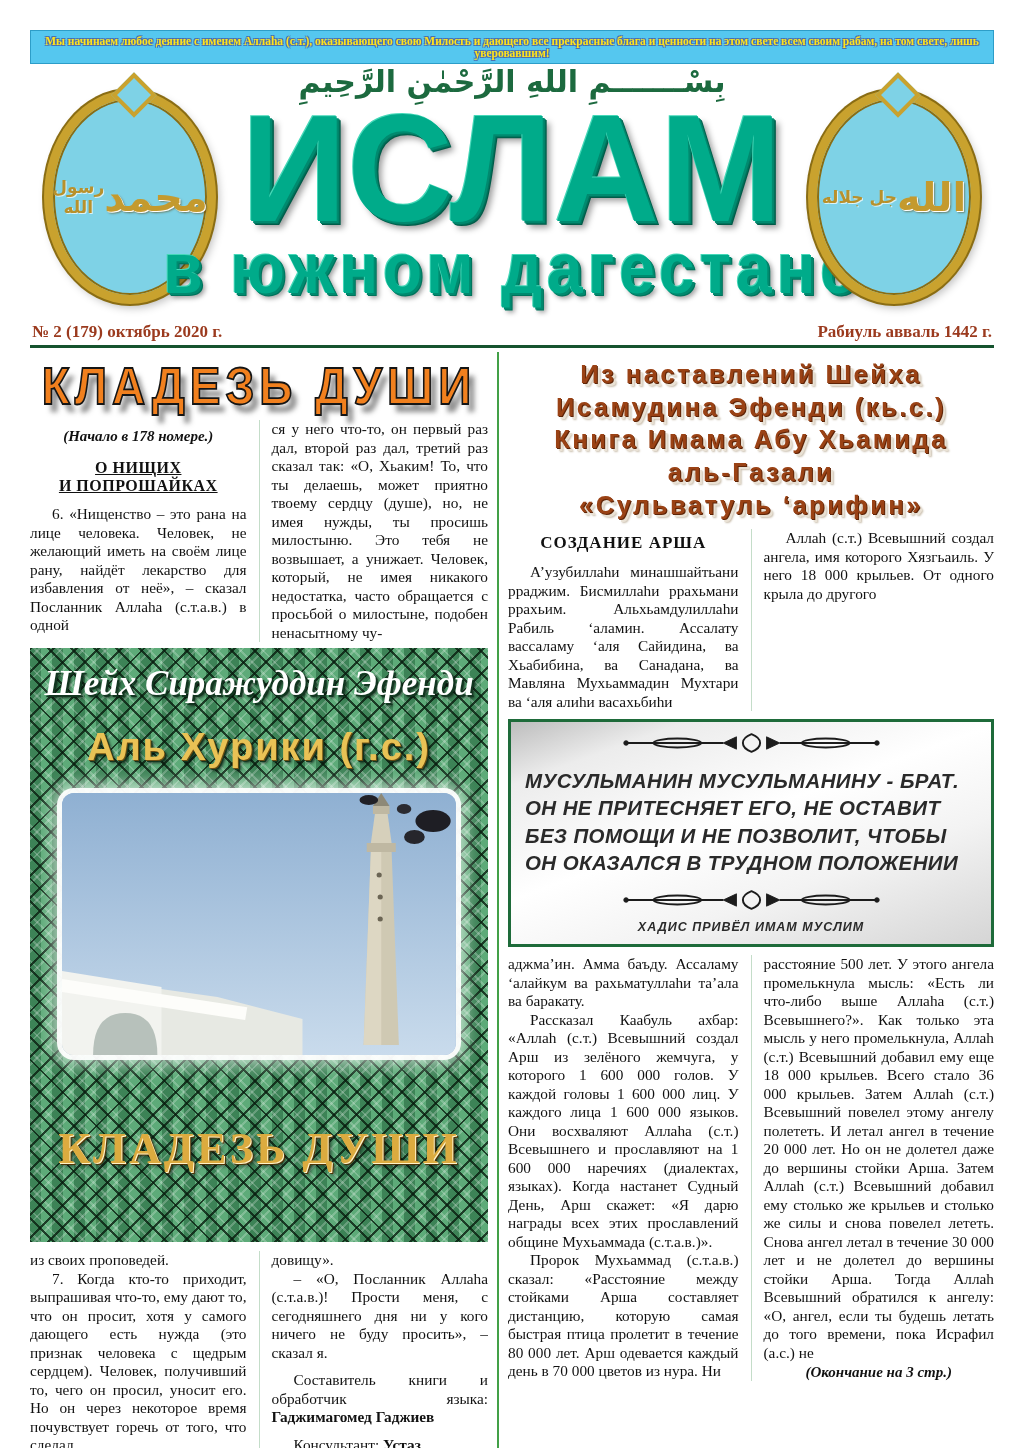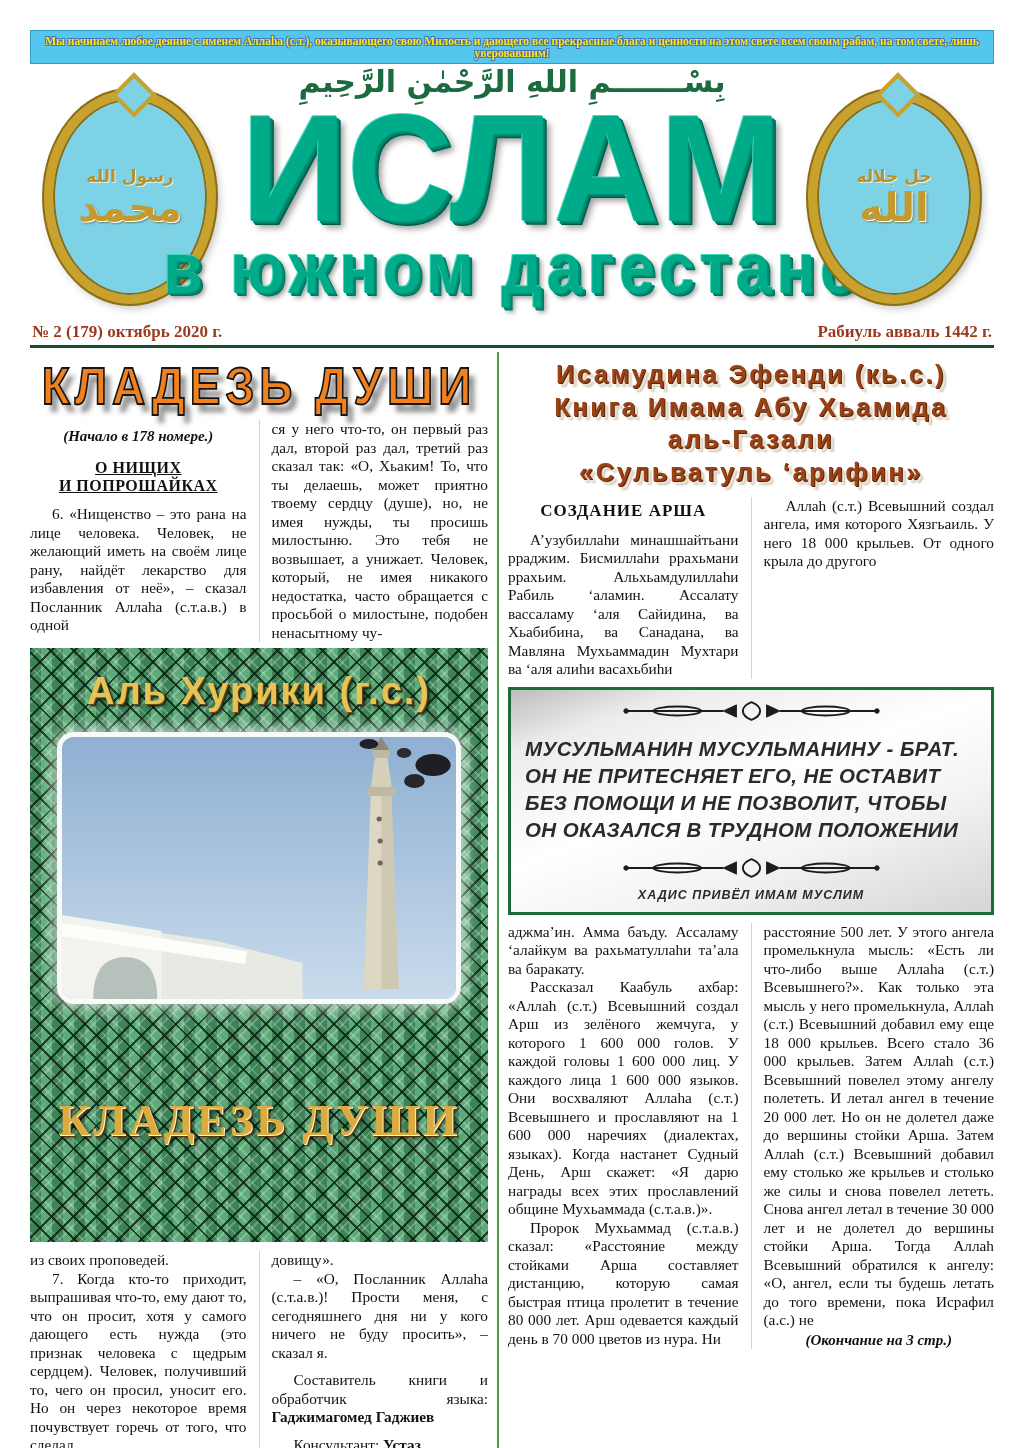--- a/index.html
+++ b/index.html
@@ -18,21 +18,21 @@
                font-family:"DejaVu Sans", sans-serif; font-size:30px; font-weight:bold; color:#1c6a3f; direction:rtl; }
   .m-title { display:block; padding-top:32px; font-family:"Liberation Sans", sans-serif; font-weight:900;
              font-size:146px; line-height:.98; letter-spacing:1px; color:#00ab8a; transform:scaleY(1.04);
              text-shadow:-1px -1px 0 #45d8b8, 2px 2px 0 #008a6f, 3px 3px 0 #00735c, 4px 4px 0 #005c49, 7px 7px 6px rgba(0,0,0,.38); }
   .m-sub { display:block; margin-top:-8px; font-family:"Liberation Sans", sans-serif; font-weight:900;
            font-size:64px; letter-spacing:5px; color:#00ab8a; transform:scaleY(1.12);
            text-shadow:-1px -1px 0 #45d8b8, 2px 2px 0 #008a6f, 3px 3px 0 #00735c, 5px 5px 5px rgba(0,0,0,.38); }
   .medallion { position:absolute; top:26px; width:172px; height:214px; border-radius:50%;
                background:#7ed2e6; border:9px solid #c9a22e;
                box-shadow:0 0 0 2px #8a6d14, inset 0 0 0 2px #8a6d14, 3px 4px 8px rgba(0,0,0,.25);
-               display:flex; flex-direction:column; align-items:center; justify-content:center;text-align:center; }
+               display:flex; flex-direction:row; align-items:center; justify-content:center;text-align:center; }
   .medallion.left { left:14px; } .medallion.right { right:14px; }
   .medallion::before { content:""; position:absolute; top:-20px; left:50%; margin-left:-12px; width:24px; height:24px;
                background:#7ed2e6; border:4px solid #c9a22e; transform:rotate(45deg); }
   .med-top { font-family:"DejaVu Sans", sans-serif; font-size:17px; color:#b8912c; font-weight:bold; direction:rtl;
              text-shadow:1px 1px 0 rgba(255,255,255,.7); }
   .med-main { font-family:"DejaVu Sans", sans-serif; font-size:40px; color:#c49a2e; font-weight:bold; direction:rtl;
               text-shadow:1px 1px 0 #fff, 2px 2px 2px rgba(90,60,0,.5); line-height:1.05; }
 
   
   .issue { display:flex; justify-content:space-between; padding:6px 2px 3px; border-bottom:3px solid #15532e;
@@ -137,20 +137,21 @@
           <div class="sec-head prewrap">О НИЩИХ
 И ПОПРОШАЙКАХ</div>
           <p class="body indent">6. «Нищенство – это рана на лице человека. Человек, не желающий иметь на своём лице рану, найдёт лекарство для избавления от неё», – сказал Посланник Аллаhа (с.т.а.в.) в одной</p>
         </div>
         <div class="col">
           <p class="body">ся у него что-то, он первый раз дал, второй раз дал, третий раз сказал так: «О, Хьаким! То, что ты делаешь, может приятно твоему сердцу (душе), но, не имея нужды, ты просишь милостыню. Это тебя не возвышает, а унижает. Человек, который, не имея никакого недостатка, часто обращается с просьбой о милостыне, подобен ненасытному чу-</p>
         </div>
       </div>
 
       <div class="ornament">
+        <div class="orn-title">Шейх Сиражуддин Эфенди</div>
         <div class="orn-sub">Аль Хурики (г.с.)</div>
         <div class="photo">
           <svg viewBox="0 0 380 262" preserveAspectRatio="none">
             <defs>
               <linearGradient id="sky" x1="0" y1="0" x2="0" y2="1">
                 <stop offset="0" stop-color="#8fb0d2"></stop>
                   <stop offset="1" stop-color="#c9dbec"></stop>
               </linearGradient>
             </defs>
             <rect width="380" height="262" fill="url(#sky)"></rect>
@@ -187,20 +188,21 @@
           <p class="body indent">– «О, Посланник Аллаhа (с.т.а.в.)! Прости меня, с сегодняшнего дня ни у кого ничего не буду просить», – сказал я.</p>
           <p class="body indent sp"><span>Составитель книги и обработчик языка: </span><span class="b">Гаджимагомед Гаджиев</span></p>
           <p class="body indent sp prewrap"><span>Консультант: </span><span class="b">Устаз
 Исамудин-Хаджи Саидов</span></p>
         </div>
       </div>
     </div>
 
     <div class="half-right">
       <div class="hl-brown">
+        <div>Из наставлений Шейха</div>
         <div>Исамудина Эфенди (кь.с.)</div>
         <div>Книга Имама Абу Хьамида</div>
         <div>аль-Газали</div>
         <div>«Сульватуль ‘арифин»</div>
       </div>
 
       <div class="cols">
         <div class="col">
           <div class="create-head">СОЗДАНИЕ АРША</div>
           <p class="body indent">А’узубиллаhи минашшайтьани рраджим. Бисмиллаhи ррахьмани ррахьим. Альхьамдулиллаhи Рабиль ‘аламин. Ассалату вассаламу ‘аля Сайидина, ва Хьабибина, ва Санадана, ва Мавляна Мухьаммадин Мухтари ва ‘аля алиhи васахьбиhи</p>

